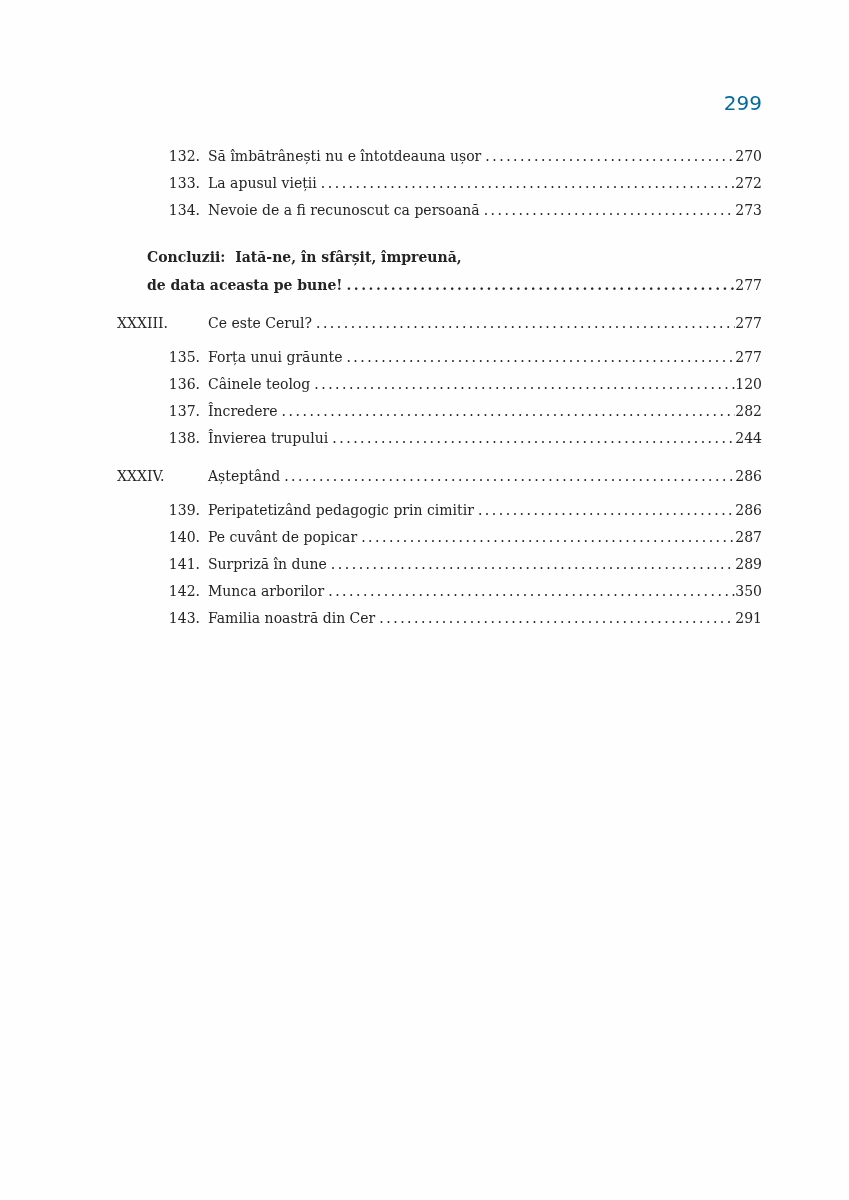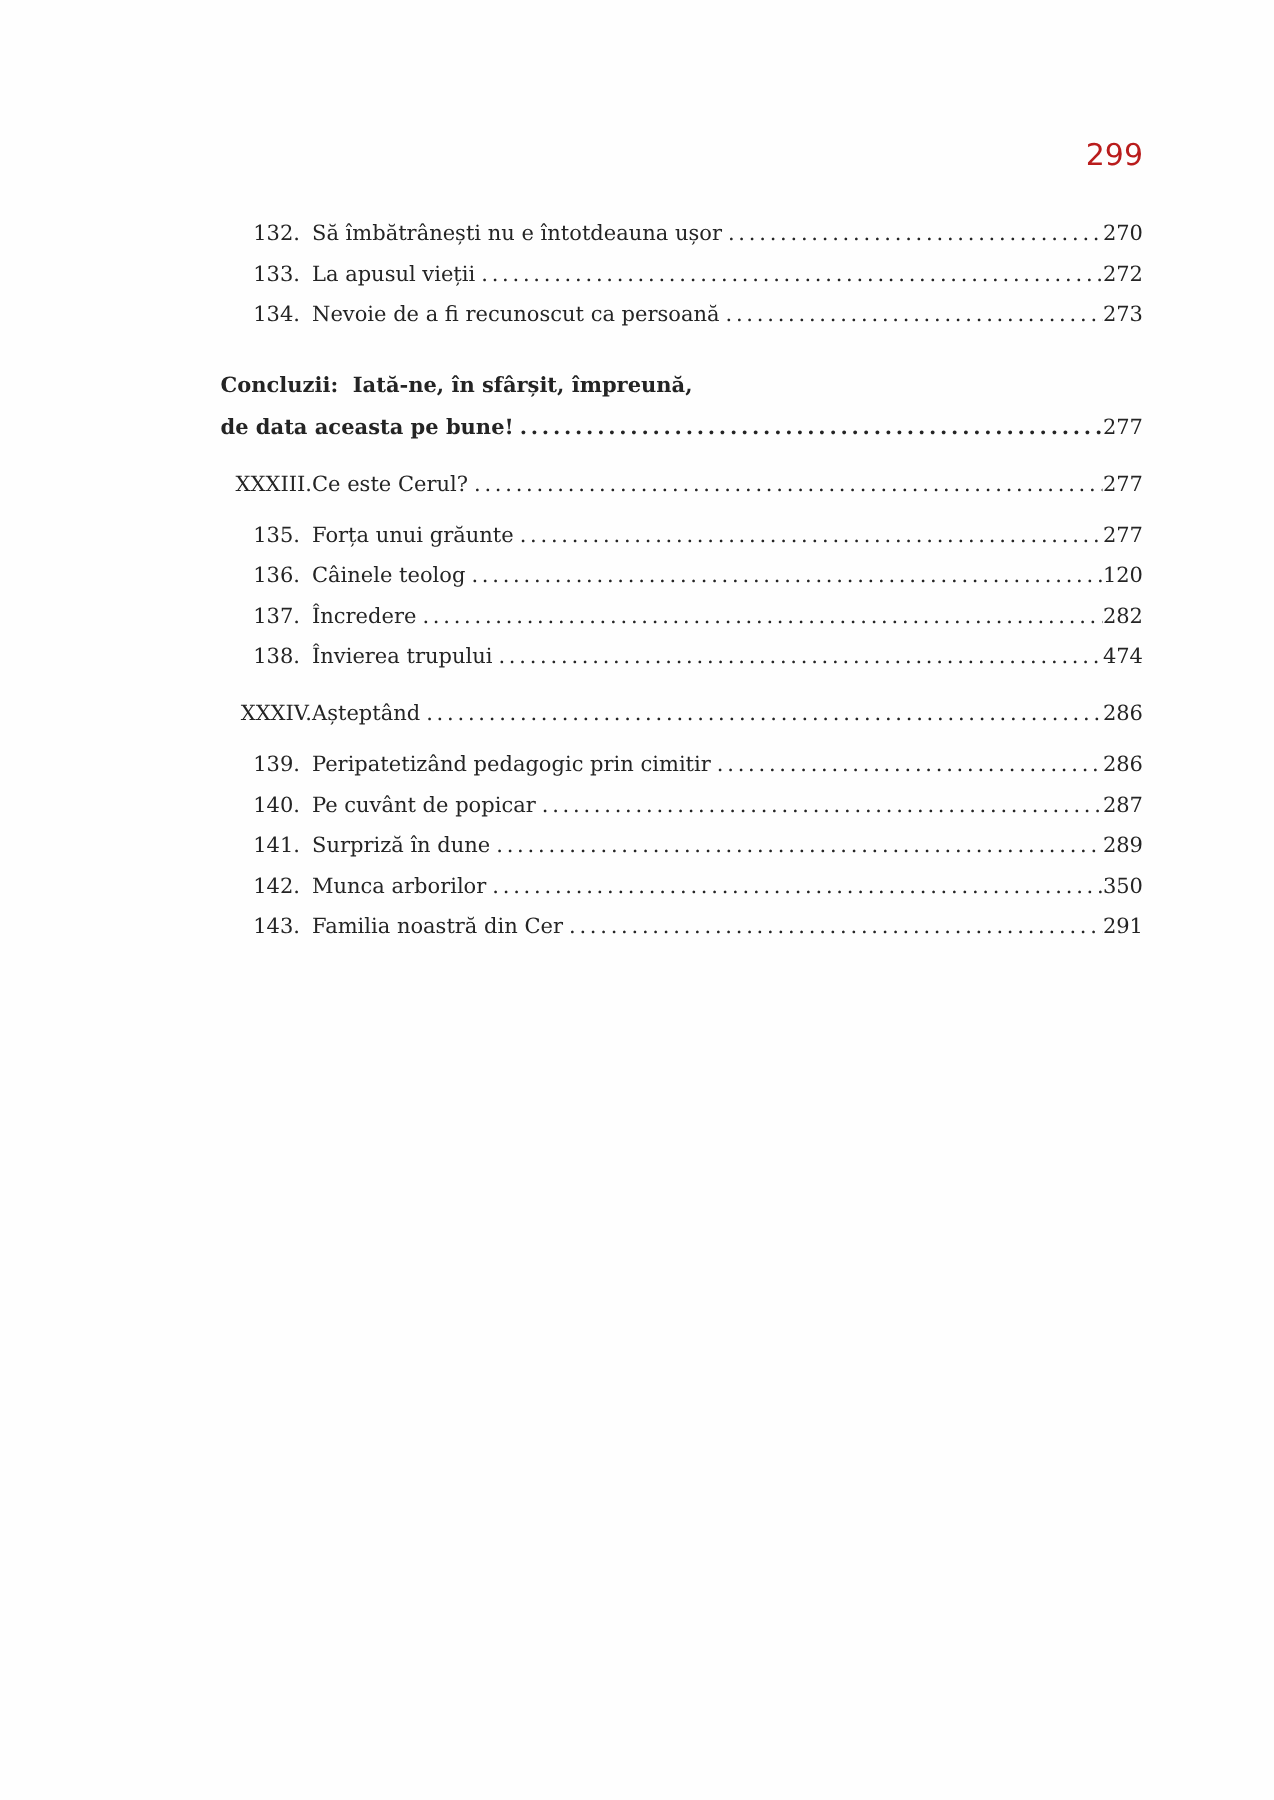--- a/index.html
+++ b/index.html
@@ -11,21 +11,21 @@
     overflow: hidden;
     position: relative;
   }
   .page { position: absolute; inset: 0; background: #fefefe; }
 
   .folio {
     position: absolute;
     top: 93px; right: 87px;
     font-family: "DejaVu Sans", sans-serif;
     font-size: 20px; line-height: 20px;
-    color: #b91c1c;
+    color: #0369a1;
   }
 
   .toc {
     position: absolute;
     left: 117px; right: 87px; top: 143px;
     font-size: 14px;
   }
 
   .row {
     display: flex;
@@ -33,21 +33,21 @@
     line-height: 27px;
     white-space: nowrap;
   }
   .num {
     flex: none;
     width: 91px;
     box-sizing: border-box;
     text-align: right;
     padding-right: 8px;
   }
-  .row.chapter .num { text-align: right; padding-right: 0; }
+  .row.chapter .num { text-align: left; padding-right: 0; }
   .title { flex: none; }
 
   .leader {
     flex: 1 1 auto;
     overflow: hidden;
     white-space: nowrap;
     padding-left: 4px;
     padding-right: 5px;
     min-width: 12px;
   }
@@ -136,21 +136,21 @@
       <span class="num">137.</span>
       <span class="title">Încredere</span>
       <span class="leader"></span>
       <span class="pageno">282</span>
     </div>
 
     <div class="row entry">
       <span class="num">138.</span>
       <span class="title">Învierea trupului</span>
       <span class="leader"></span>
-      <span class="pageno">474</span>
+      <span class="pageno">244</span>
     </div>
 
     <div class="row chapter">
       <span class="num">XXXIV.</span>
       <span class="title">Așteptând</span>
       <span class="leader"></span>
       <span class="pageno">286</span>
     </div>
 
     <div class="row entry">

